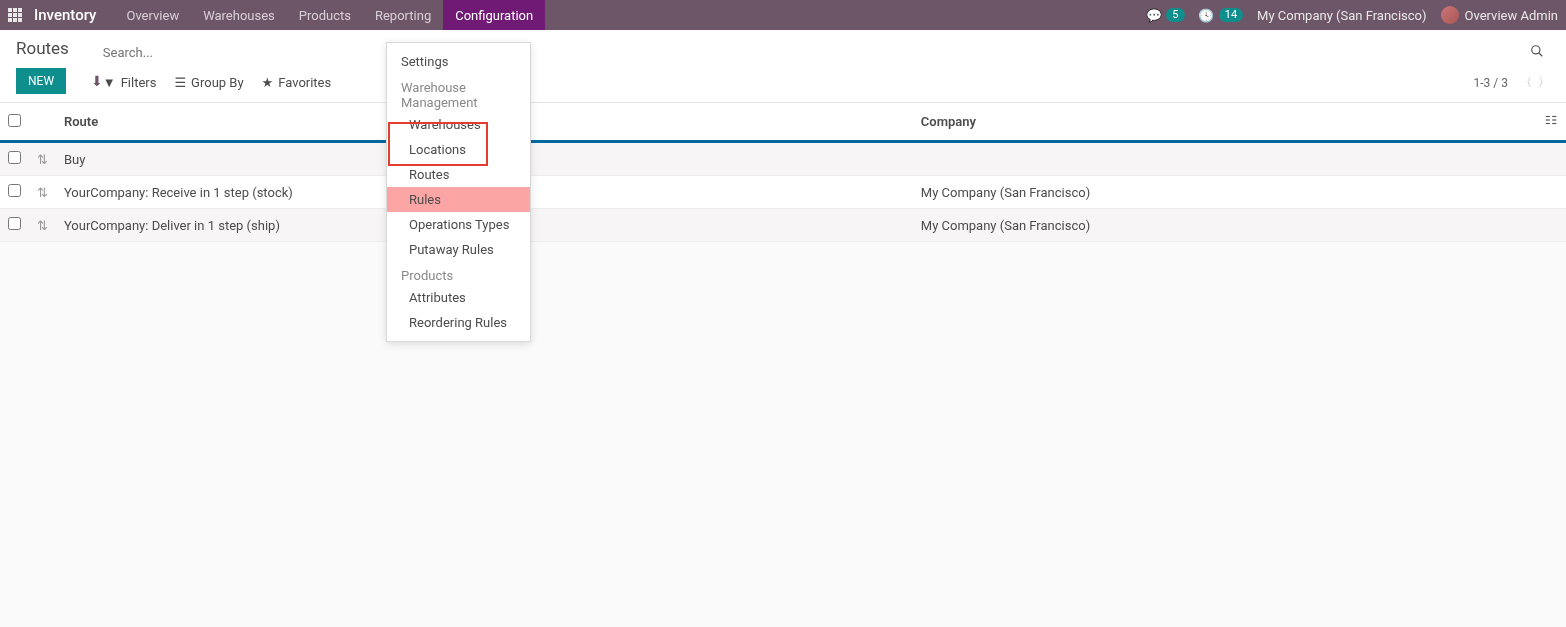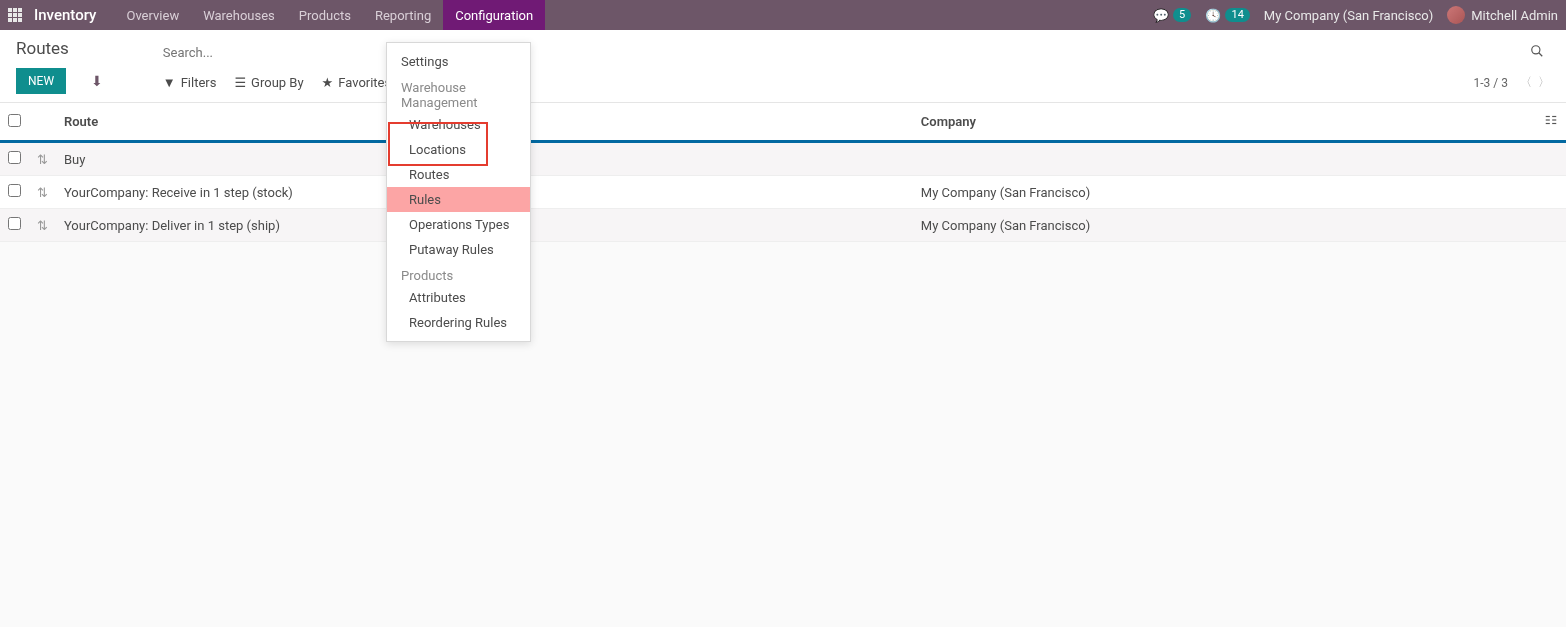--- a/index.html
+++ b/index.html
@@ -16,21 +16,21 @@
 .badge-pill { display: inline-flex; align-items: center; gap: 4px; }
 .badge-num { background: #0f8e8e; color:#fff; padding: 0 6px; border-radius: 8px; font-size: 11px; line-height: 14px; }
 .avatar { width: 18px; height: 18px; border-radius: 50%; background: linear-gradient(135deg,#c77,#a55); display:inline-block; }
 
 .subhead { display: flex; justify-content: space-between; align-items: flex-start; padding: 8px 16px 0 16px; background: #fff; border-bottom: 1px solid #e5e5e5; }
 .subhead-left { display:flex; flex-direction: column; gap: 10px; }
 .page-title { font-size: 17px; color: #4c4c4c; font-weight: 400; }
 .actions-row { display:flex; align-items:center; gap:25px; padding-bottom: 8px;}
 .btn-new { background: #0f8e8e; color:#fff; border:none; padding: 6px 12px; font-size: 12px; cursor:pointer; }
 .btn-icon { background:none; border:none; color:#6d5668; cursor:pointer; font-size:14px; }
-.subhead-right { flex: 1; display:flex; flex-direction: column; align-items: stretch; margin-left: 60px; }
+.subhead-right { flex: 1; display:flex; flex-direction: column; align-items: stretch; }
 .search-row { display:flex; align-items:center; border-bottom: 1px solid transparent; padding: 6px 0; }
 .search-input { flex:1; border:none; outline:none; font-size:13px; color:#888; background:transparent; }
 .search-icon-btn { background:none; border:none; color:#6b6b6b; cursor:pointer; padding: 0 6px; }
 .filter-row { display:flex; align-items:center; justify-content: space-between; padding: 6px 0 10px 0; }
 .filter-group { display:flex; gap: 18px; align-items:center; }
 .filter-btn { background:none; border:none; color:#4c4c4c; cursor:pointer; font-size:13px; display:flex; align-items:center; gap:5px; }
 .pager { display:flex; align-items:center; gap:12px; color:#666; font-size:12px;}
 .pager-arrows { display:flex; gap:6px; }
 .pager-arrow { color:#aaa; cursor:pointer; }
 
@@ -82,21 +82,21 @@
       <span>💬</span>
       <span class="badge-num">5</span>
     </div>
     <div class="badge-pill">
       <span>🕓</span>
       <span class="badge-num">14</span>
     </div>
     <div>My Company (San Francisco)</div>
     <div style="display:flex;align-items:center;gap:6px;">
       <span class="avatar"></span>
-      <span>Mitchell Admin</span>
+      <span>Overview Admin</span>
     </div>
   </div>
 </div>
 
 <div class="dropdown-menu">
   <div class="dd-item">Settings</div>
   <div class="dd-header">Warehouse Management</div>
   <div class="dd-item dd-sub">Warehouses</div>
   <div class="dd-item dd-sub">Locations</div>
   <div class="dd-item dd-sub">Routes</div>

